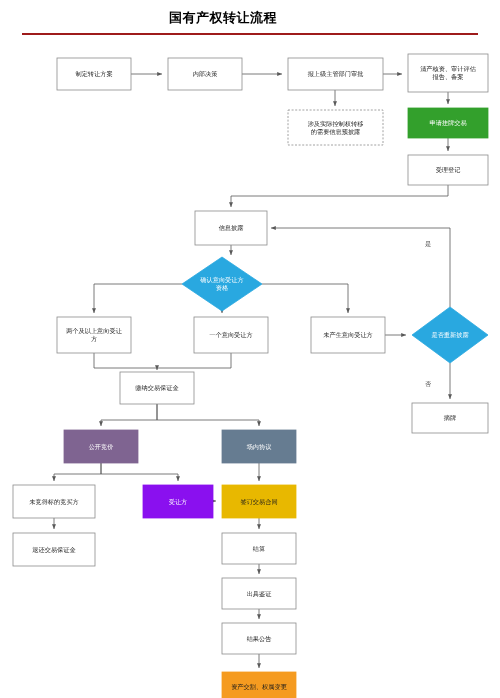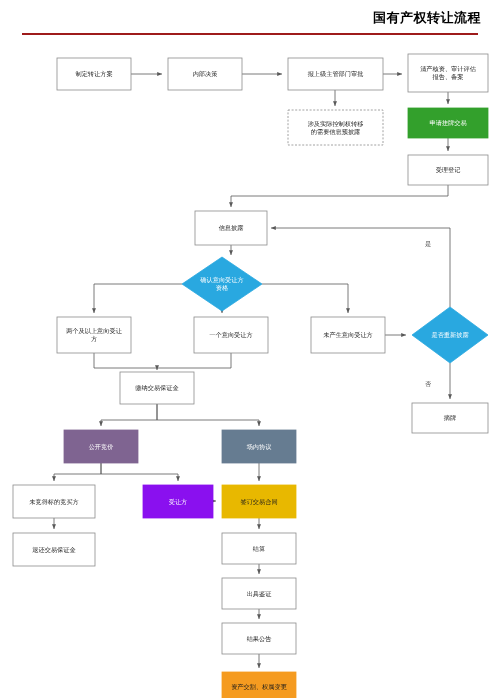--- a/index.html
+++ b/index.html
@@ -5,24 +5,23 @@
   html,body{margin:0;padding:0;}
   body{
     width:500px;height:698px;
     background:#ffffff;
     font-family:"DejaVu Sans","Liberation Sans",sans-serif;
     overflow:hidden;
     position:relative;
   }
   #page-title{
     position:absolute;top:9px;left:0;width:446px;
-    text-align:right;
+    text-align:center;
     font-size:13px;font-weight:bold;color:#000000;
     letter-spacing:0.5px;
-    padding-left:35px;
   }
   #title-rule{
     position:absolute;top:33px;left:22px;width:456px;height:2px;
     background:#9e1b1b;
   }
   #flow-svg{position:absolute;top:0;left:0;}
   .nodetext{
     font-family:"DejaVu Sans","Liberation Sans",sans-serif;
     font-size:6.2px;
     text-anchor:middle;

